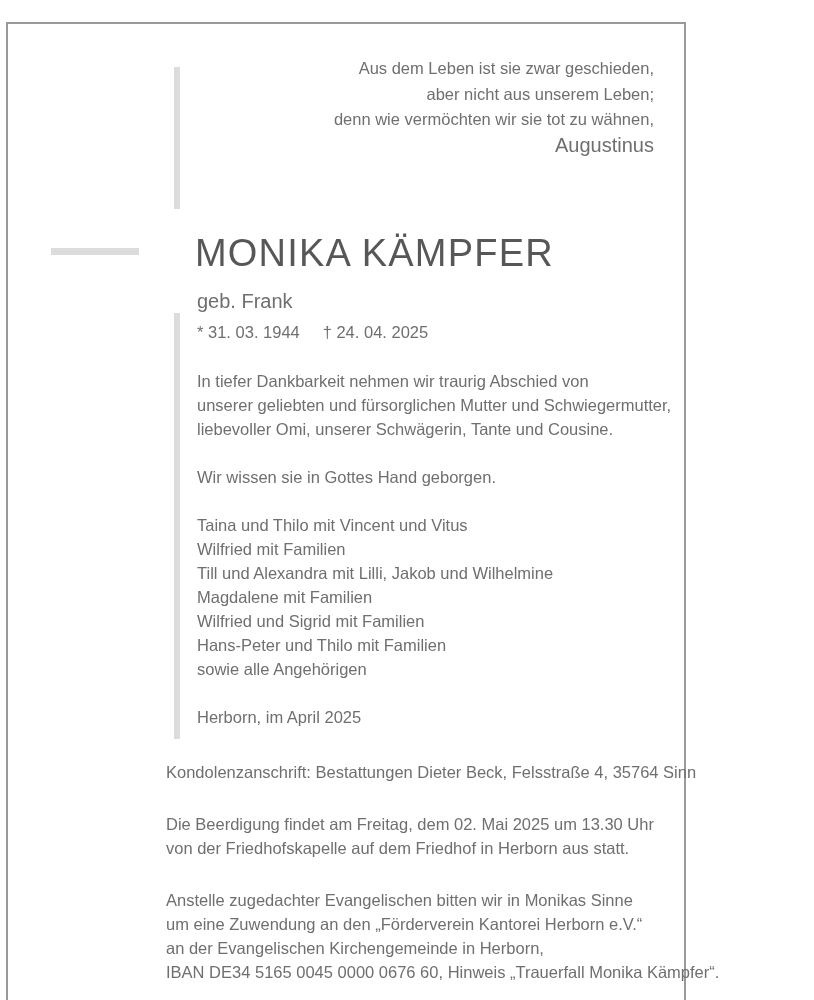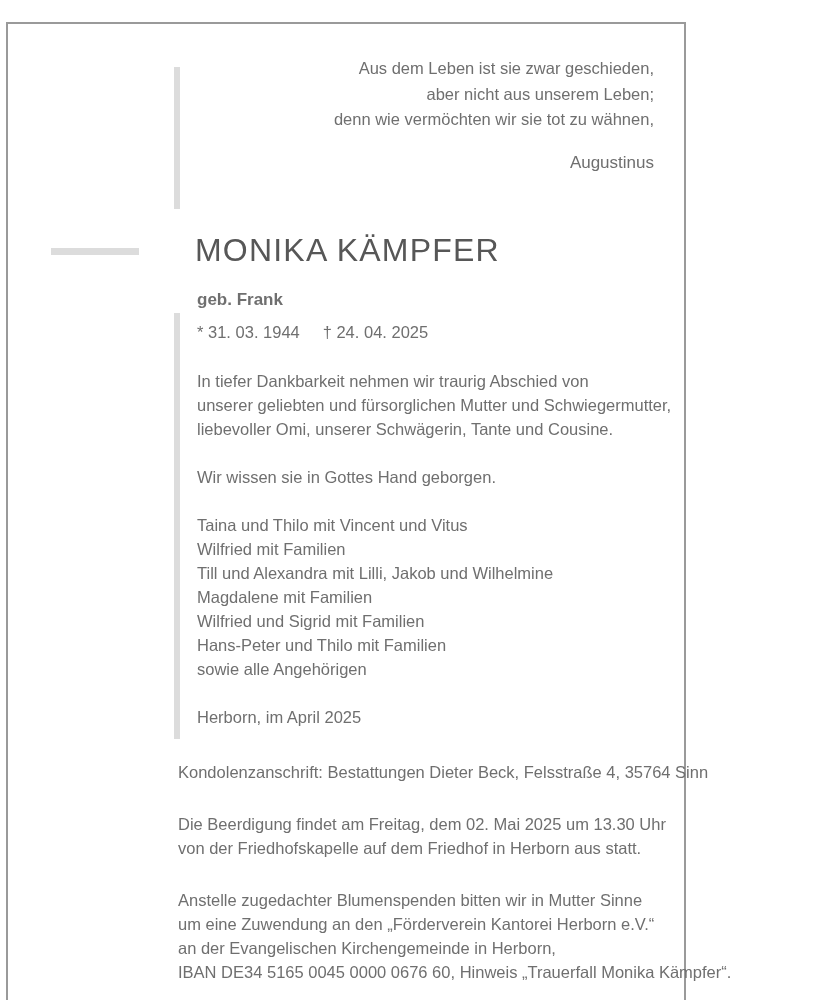--- a/index.html
+++ b/index.html
@@ -56,42 +56,42 @@
     right: 30px;
     top: 32px;
     width: 600px;
     text-align: right;
     color: #6f6f6f;
     font-size: 16.5px;
     line-height: 25.5px;
     font-weight: 300;
   }
   .epigraph .attribution {
-    margin-top: 17px;
-    font-size: 17px;
+    margin-top: 0;
+    font-size: 20px;
   }
 
   
   .name {
     position: absolute;
     left: 187px;
     top: 208px;
-    font-size: 32px;
+    font-size: 38px;
     letter-spacing: 1.2px;
     color: #575757;
     font-weight: 300;
     white-space: nowrap;
   }
   .maiden {
     position: absolute;
     left: 189px;
     top: 266px;
-    font-size: 17px;
+    font-size: 20px;
     color: #6f6f6f;
-    font-weight: 700;
+    font-weight: 400;
   }
   .dates {
     position: absolute;
     left: 189px;
     top: 299px;
     font-size: 16.5px;
     color: #6f6f6f;
     font-weight: 300;
     white-space: pre;
   }
@@ -117,21 +117,20 @@
   
   .block-wide {
     position: absolute;
     left: 158px;
     top: 736px;
     width: 625px;
     color: #6f6f6f;
     font-size: 16.5px;
     line-height: 24px;
     font-weight: 300;
-    margin-left: 12px;
   }
   .block-wide p { margin: 0; }
   .block-wide .spacer { height: 28px; }
 </style>
 </head>
 <body>
 
 <div id="page">
   <div class="inner">
 
@@ -174,20 +173,20 @@
     </div>
 
     <div class="block-wide">
       <p>Kondolenzanschrift: Bestattungen Dieter Beck, Felsstraße 4, 35764 Sinn</p>
 
       <div class="spacer"></div>
       <p>Die Beerdigung findet am Freitag, dem 02. Mai 2025 um 13.30 Uhr</p>
       <p>von der Friedhofskapelle auf dem Friedhof in Herborn aus statt.</p>
 
       <div class="spacer"></div>
-      <p>Anstelle zugedachter Blumenspenden bitten wir in Mutter Sinne</p>
+      <p>Anstelle zugedachter Evangelischen bitten wir in Monikas Sinne</p>
       <p>um eine Zuwendung an den „Förderverein Kantorei Herborn e.V.“</p>
       <p>an der Evangelischen Kirchengemeinde in Herborn,</p>
       <p>IBAN DE34 5165 0045 0000 0676 60, Hinweis „Trauerfall Monika Kämpfer“.</p>
     </div>
 
   </div>
 </div>
 
 </body></html>

